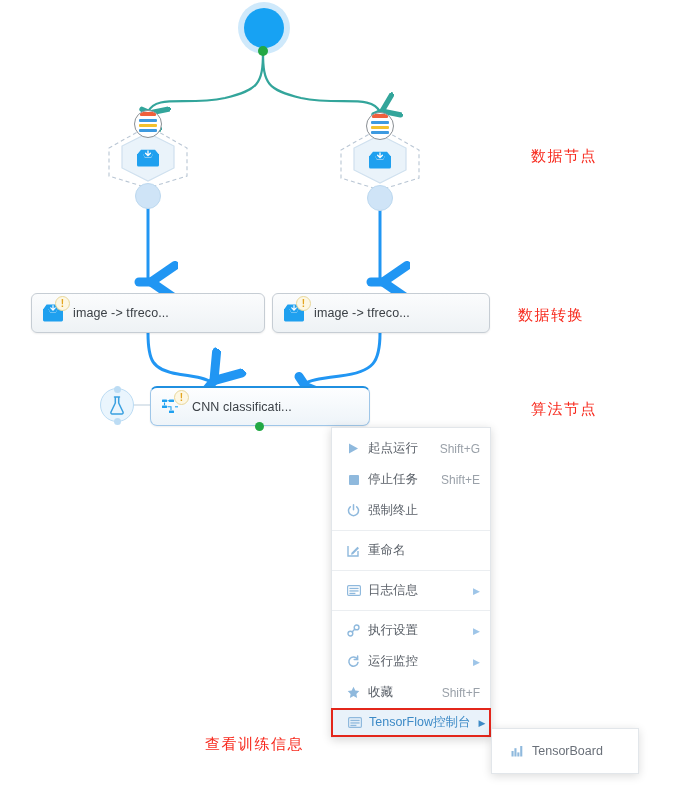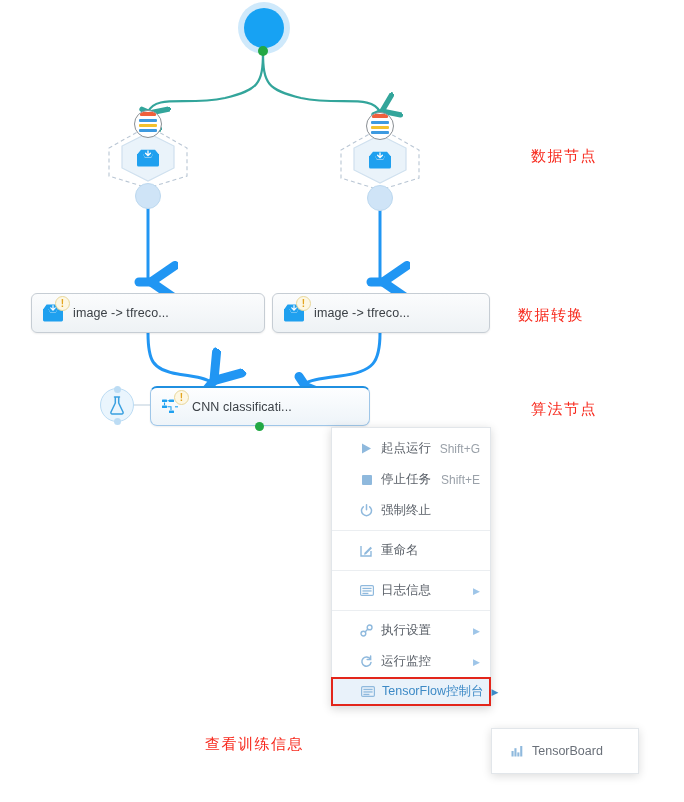--- a/index.html
+++ b/index.html
@@ -56,21 +56,21 @@
   .flask .nub{position:absolute;width:7px;height:7px;border-radius:50%;background:#bcdcf4;}
 
   
   .annot{position:absolute;color:#f7291d;font-size:15px;letter-spacing:1.5px;white-space:nowrap;
       font-family:"DejaVu Sans",sans-serif;}
 
   
   .menu{position:absolute;left:331px;top:427px;width:160px;background:#fff;
       border:1px solid #e2e6ea;box-shadow:0 2px 9px rgba(0,0,0,.16);
       padding:5px 0 0 0;box-sizing:border-box;}
-  .mi{position:relative;height:31px;display:flex;align-items:center;padding:0 10px 0 27px;
+  .mi{position:relative;height:31px;display:flex;align-items:center;padding:0 10px 0 14px;
       font-size:12.5px;color:#5a6068;box-sizing:border-box;white-space:nowrap;cursor:default;}
   .mi .mico{width:15px;height:15px;flex:none;margin-right:7px;display:flex;align-items:center;justify-content:center;}
   .mi .mtext{flex:1;}
   .mi .mkey{color:#9aa1a9;font-size:12px;margin-left:8px;}
   .mi .marrow{color:#9ec5e8;font-size:9px;margin-left:8px;}
   .msep{height:1px;background:#ebeef1;margin:4px 0;}
   .mi-highlight{background:#e9f2fa;border:2px solid #e3261b;color:#2f7fc4;
       height:29px;box-sizing:border-box;margin:0 -1px;width:calc(100% + 2px);}
   .mi-highlight .mtext{color:#3d8ac6;}
   .mi-highlight .marrow{color:#3d8ac6;}
@@ -303,20 +303,29 @@
       <span class="mico">
         <svg width="13" height="13" viewBox="0 0 13 13">
           <path d="M10.4,4.2 A4.6,4.6 0 1 0 11,7.4" fill="none" stroke="#8fb9dd" stroke-width="1.5" stroke-linecap="round"></path>
           <path d="M10.6,1 L10.6,4.5 L7.2,4.5" fill="none" stroke="#8fb9dd" stroke-width="1.5" stroke-linecap="round"></path>
         </svg>
       </span>
       <span class="mtext">运行监控</span>
       <span class="marrow">▶</span>
     </div>
 
+    <div class="mi">
+      <span class="mico">
+        <svg width="13" height="13" viewBox="0 0 13 13">
+          <path d="M6.5,0.8 L8.3,4.6 L12.3,5.1 L9.4,7.9 L10.1,11.9 L6.5,10 L2.9,11.9 L3.6,7.9 L0.7,5.1 L4.7,4.6 Z" fill="#8fb9dd"></path>
+        </svg>
+      </span>
+      <span class="mtext">收藏</span>
+      <span class="mkey">Shift+F</span>
+    </div>
 
     <div class="mi mi-highlight">
       <span class="mico">
         <svg width="14" height="11" viewBox="0 0 14 11">
           <rect x="0.6" y="0.6" width="12.8" height="9.8" rx="1.2" fill="none" stroke="#8fb9dd" stroke-width="1.2"></rect>
           <rect x="2.4" y="2.8" width="9.2" height="1.3" fill="#8fb9dd"></rect>
           <rect x="2.4" y="5.3" width="9.2" height="1.3" fill="#8fb9dd"></rect>
           <rect x="2.4" y="7.8" width="6" height="1.3" fill="#8fb9dd"></rect>
         </svg>
       </span>

